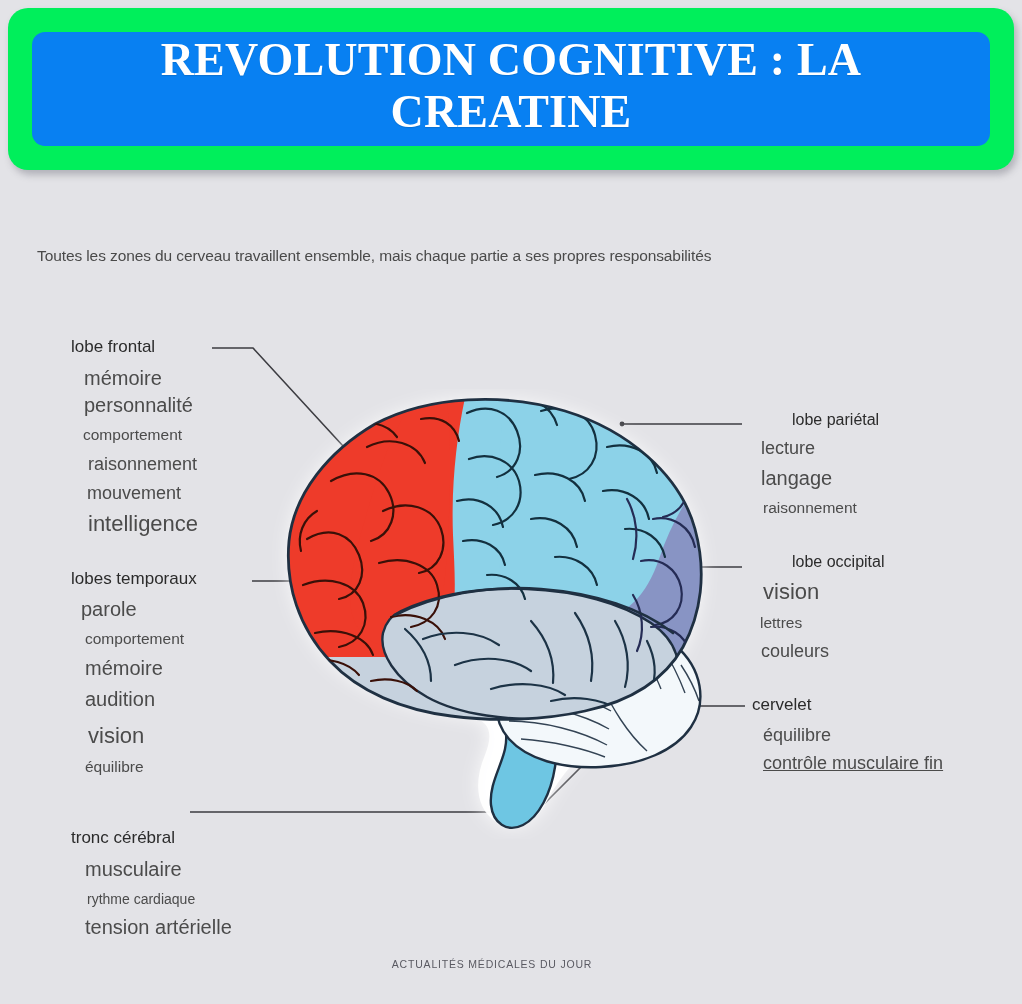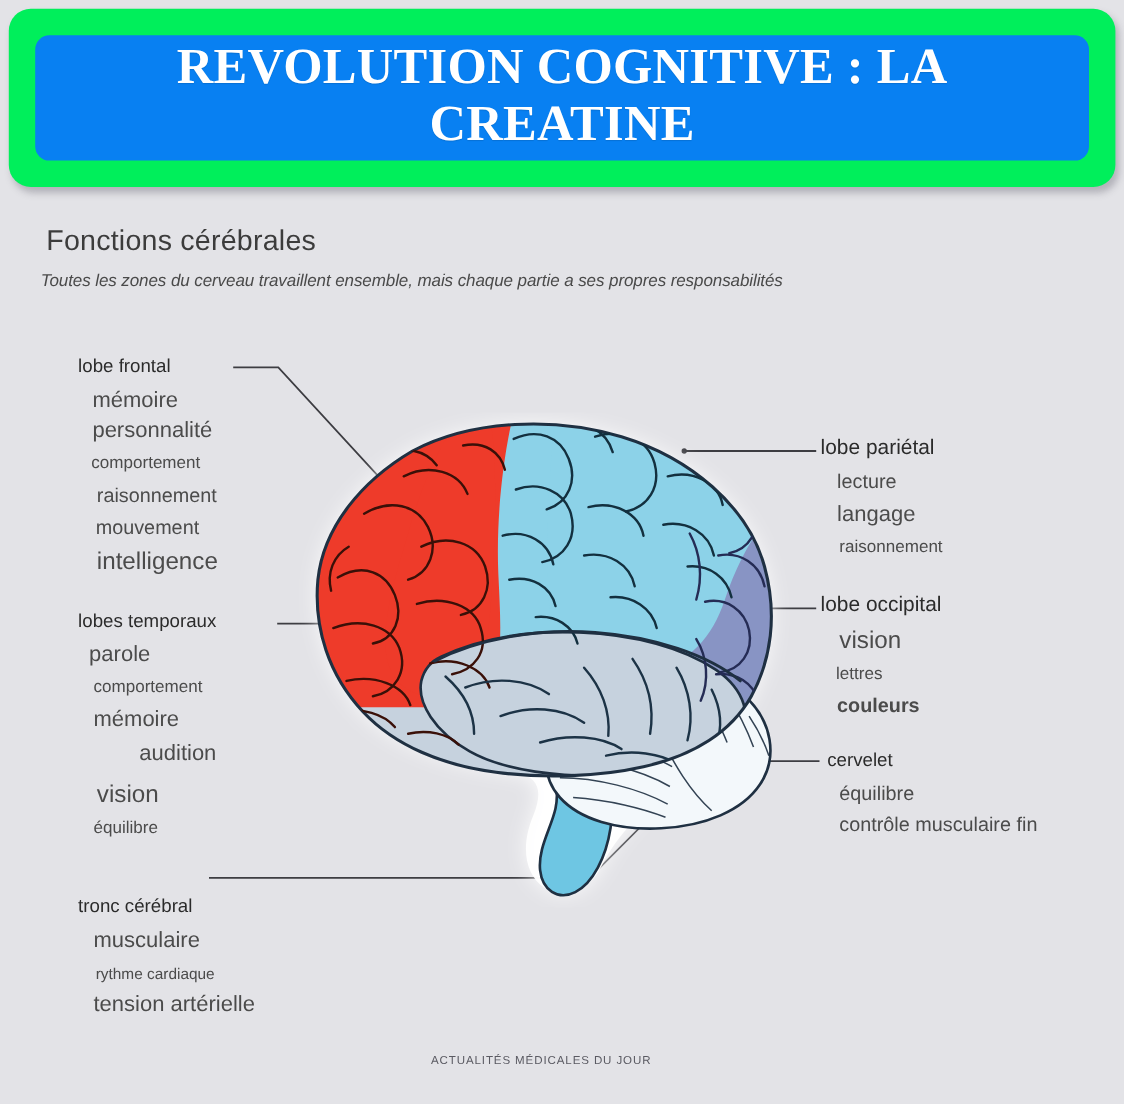--- a/index.html
+++ b/index.html
@@ -67,28 +67,27 @@
     font-weight: 400;
     letter-spacing: 0.2px;
   }
   #section-sub {
     position: absolute;
     left: 37px;
     top: 247px;
     font-size: 15.5px;
     color: #4a4a4a;
     letter-spacing: -0.1px;
-    font-style: italic;
   }
 
   
   #stage {
     position: absolute;
     left: 0;
-    top: 285px;
+    top: 299px;
     width: 1022px;
     height: 640px;
   }
   #leader-lines {
     position: absolute;
     left: 0;
     top: 0;
     width: 1022px;
     height: 640px;
   }
@@ -112,21 +111,21 @@
   }
   .left-callout { text-align: left; }
 
   
   .sz-xs { font-size: 14px; }
   .sz-s  { font-size: 15.5px; }
   .sz-m  { font-size: 18px; }
   .sz-l  { font-size: 20px; }
   .sz-xl { font-size: 22px; }
   .head-m { font-size: 17px; }
-  .head-l { font-size: 19px; }
+  .head-l { font-size: 16px; margin-left: 46px; }
 
   
   #footer {
     position: absolute;
     left: 0;
     top: 958px;
     width: 984px;
     text-align: center;
     font-size: 10.5px;
     letter-spacing: 0.8px;
@@ -139,21 +138,20 @@
 <div id="page">
 
   <div id="title-banner">
     <div id="title-inner">
       <div id="title-text">
         <span>REVOLUTION COGNITIVE : LA CREATINE</span><br>
       </div>
     </div>
   </div>
 
-  <div id="section-title">Fonctions cérébrales</div>
   <div id="section-sub">Toutes les zones du cerveau travaillent ensemble, mais chaque partie a ses propres responsabilités</div>
 
   <div id="stage">
 
     <svg id="leader-lines" viewBox="0 0 1022 640">
       <g fill="none" stroke="#3d3d42" stroke-width="1.6">
         <path d="M212 49 L253 49 L366 172"></path>
         <path d="M252 282 L432 282"></path>
         <path d="M190 513 L536 513 L589 460"></path>
         <path d="M622 125 L742 125"></path>
@@ -322,21 +320,21 @@
       <div class="term sz-m" style="margin:10px 0 0 17px;">raisonnement</div>
       <div class="term sz-m" style="margin:8px 0 0 16px;">mouvement</div>
       <div class="term sz-xl" style="margin:7px 0 0 17px;">intelligence</div>
     </div>
 
     <div class="callout left-callout" style="left:71px; top:270px;">
       <div class="head head-m">lobes temporaux</div>
       <div class="term sz-l" style="margin:9px 0 0 10px;">parole</div>
       <div class="term sz-s" style="margin:9px 0 0 14px;">comportement</div>
       <div class="term sz-l" style="margin:9px 0 0 14px;">mémoire</div>
-      <div class="term sz-l" style="margin:8px 0 12px 14px;text-align:right;">audition</div>
+      <div class="term sz-l" style="margin:8px 0 12px 14px;">audition</div>
       <div class="term sz-xl" style="margin:7px 0 0 17px;">vision</div>
       <div class="term sz-s" style="margin:9px 0 0 14px;">équilibre</div>
     </div>
 
     <div class="callout left-callout" style="left:71px; top:501px;margin-top:28px;">
       <div class="head head-m">tronc cérébral</div>
       <div class="term sz-l" style="margin:10px 0 0 14px;">musculaire</div>
       <div class="term sz-xs" style="margin:10px 0 0 16px;">rythme cardiaque</div>
       <div class="term sz-l" style="margin:9px 0 0 14px;">tension artérielle</div>
     </div>
@@ -345,26 +343,26 @@
       <div class="head head-l">lobe pariétal</div>
       <div class="term sz-m" style="margin:9px 0 0 15px;">lecture</div>
       <div class="term sz-l" style="margin:8px 0 0 15px;">langage</div>
       <div class="term sz-s" style="margin:9px 0 0 17px;">raisonnement</div>
     </div>
 
     <div class="callout" style="left:746px; top:254px;">
       <div class="head head-l">lobe occipital</div>
       <div class="term sz-xl" style="margin:8px 0 0 17px;">vision</div>
       <div class="term sz-s" style="margin:9px 0 0 14px;">lettres</div>
-      <div class="term sz-m" style="margin:9px 0 0 15px;font-weight:bold;">couleurs</div>
+      <div class="term sz-m" style="margin:9px 0 0 15px;">couleurs</div>
     </div>
 
     <div class="callout" style="left:752px; top:396px;">
       <div class="head head-m">cervelet</div>
       <div class="term sz-m" style="margin:10px 0 0 11px;">équilibre</div>
-      <div class="term sz-m" style="margin:7px 0 0 11px;">contrôle musculaire fin</div>
+      <div class="term sz-m" style="margin:7px 0 0 11px;text-decoration:underline;">contrôle musculaire fin</div>
     </div>
 
   </div>
 
   <div id="footer">ACTUALITÉS MÉDICALES DU JOUR</div>
 
 </div>
 
 </body></html>

